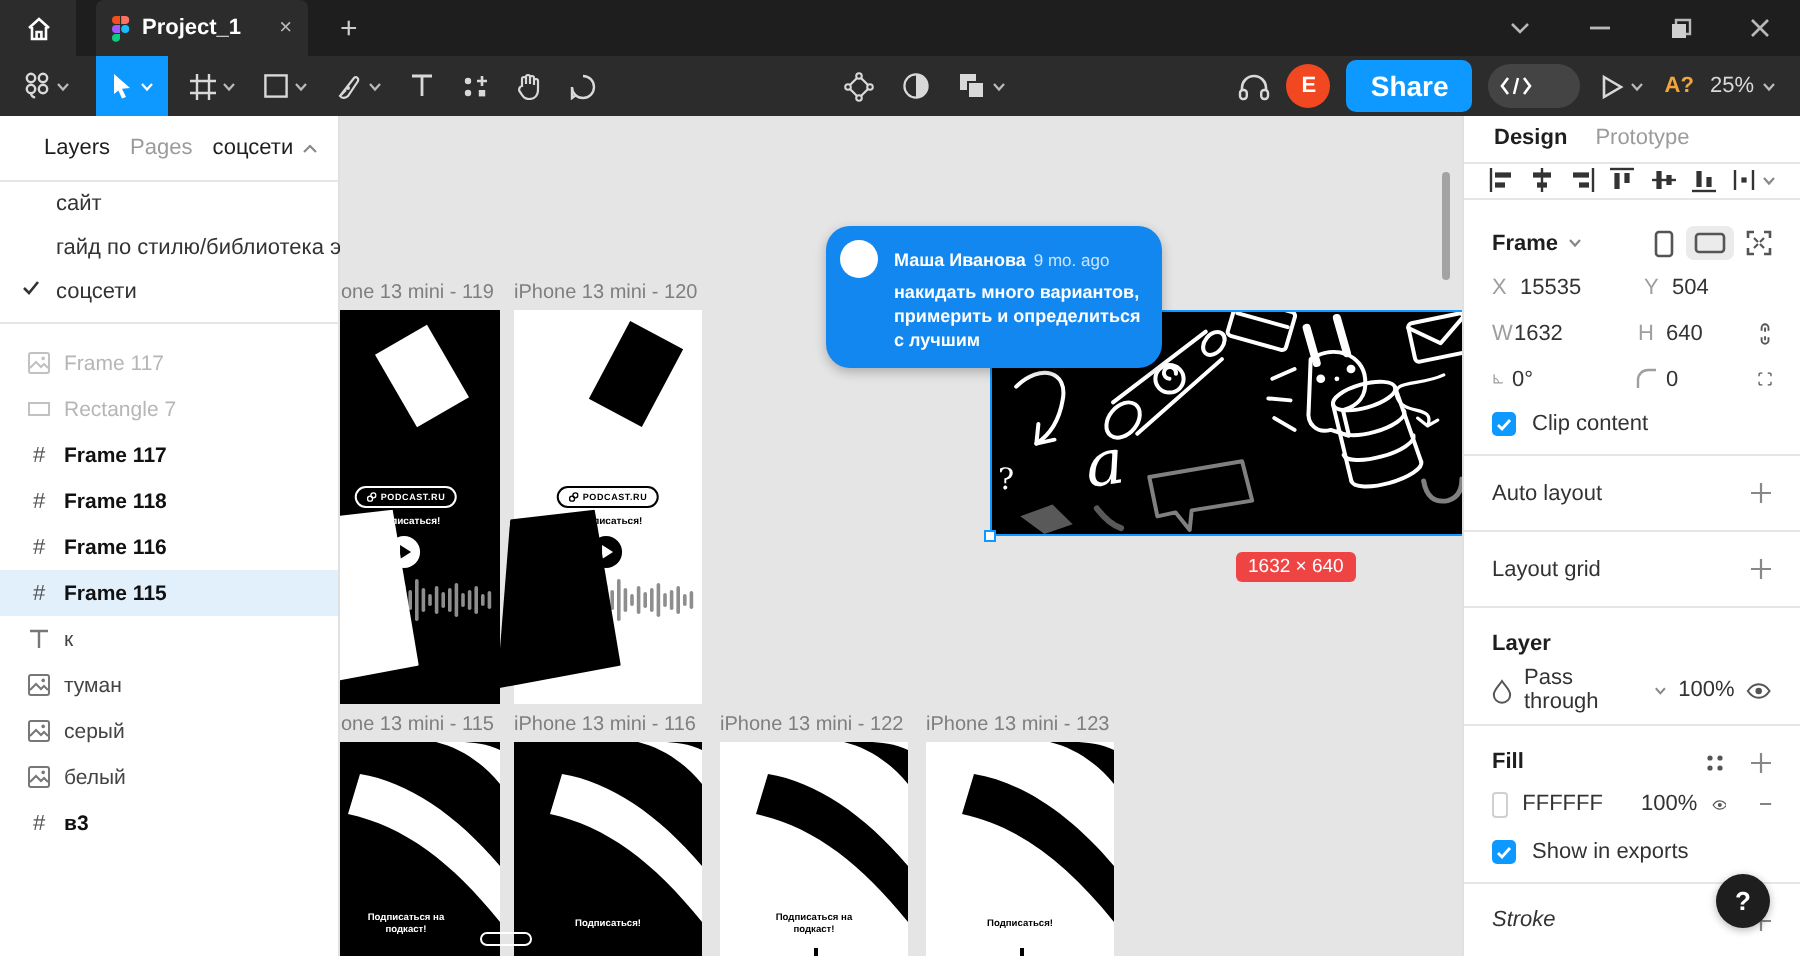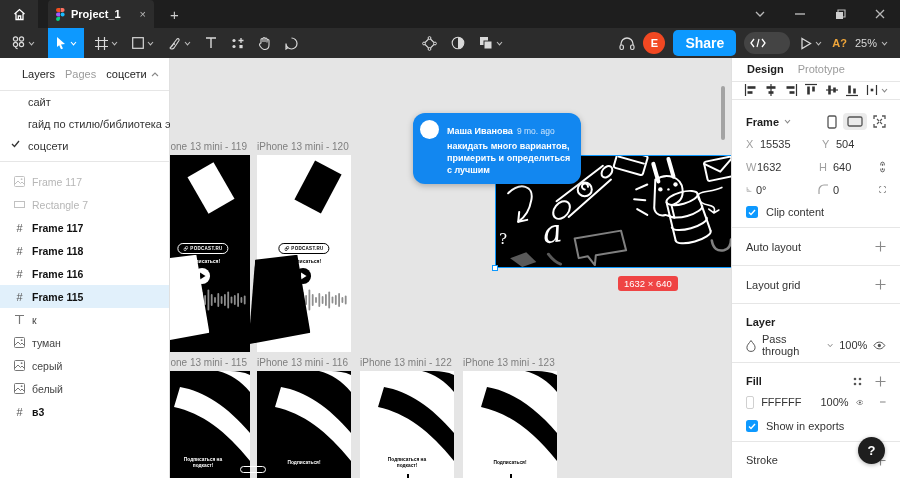--- a/index.html
+++ b/index.html
@@ -124,21 +124,21 @@
   .plusrow .plus { margin-left:auto; }
   .sec-title { font-weight:bold; color:#1e1e1e; }
   .layer-sec-title { padding-top:12px; }
   .blend-row { height:34px; display:flex; align-items:center; gap:6px; }
   .pct { margin-left:auto; color:#333; }
   .fill-head { padding-top:12px; display:flex; align-items:center; }
   .fill-head .hicons { margin-left:auto; display:flex; gap:12px; align-items:center; }
   .swatch-row { height:30px; display:flex; align-items:center; gap:7px; }
   .swatch { width:13px; height:13px; background:#fff; border:1px solid #d0d0d0; border-radius:2px; }
   .export-row { height:24px; display:flex; align-items:center; gap:8px; padding-bottom:6px; }
-  .stroke-row { height:36px; display:flex; align-items:center; }
+  .stroke-row { height:36px; display:flex; align-items:center;font-style:italic; }
   .help-fab { position:absolute; right:15px; bottom:14px; width:27px; height:27px; border-radius:50%;
               background:#1e1e1e; color:#fff; font-size:13px; font-weight:bold; display:flex;
               align-items:center; justify-content:center; z-index:9; box-shadow:0 1px 4px rgba(0,0,0,.3); }
   svg { display:block; }
 </style>
 </head>
 <body>
 
 <div class="app">
 

